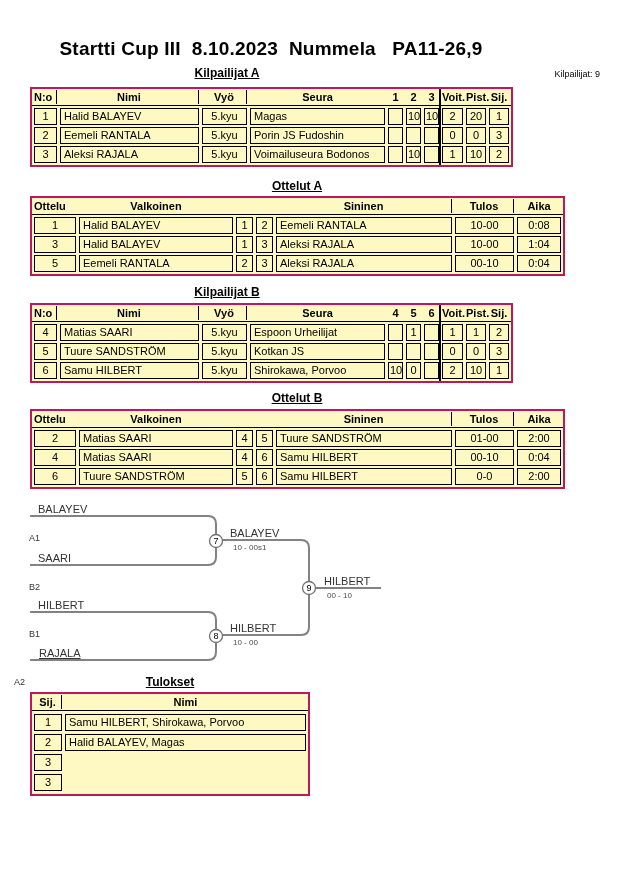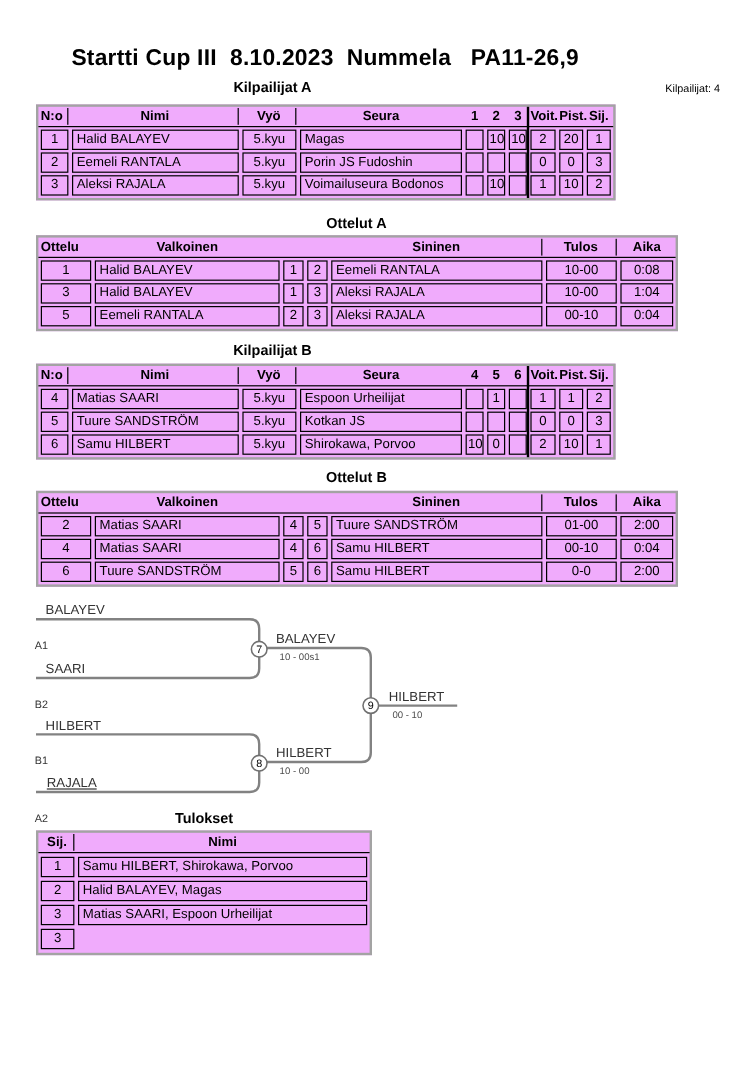--- a/index.html
+++ b/index.html
@@ -5,23 +5,23 @@
   html,body { margin:0; padding:0; }
   body {
     width:630px; height:891px; background:#ffffff; position:relative;
     font-family:"Liberation Sans", sans-serif; color:#000;
   }
   .page-title {
     position:absolute; top:38px; left:0; width:542px; text-align:center;
     font-size:19px; font-weight:bold; white-space:pre; letter-spacing:0.2px;
   }
   .count-label { position:absolute; top:69px; left:440px; width:160px; text-align:right; font-size:9px; }
-  .sec-title { position:absolute; font-weight:bold; font-size:12px; text-align:center; width:240px; }
-
-  .tbl { position:absolute; border:2px solid #a3a3a3; background:#f0abfc; }
+  .sec-title { position:absolute; font-weight:bold; font-size:12px; text-align:center; width:240px;text-decoration:underline; }
+
+  .tbl { position:absolute; border:2px solid #be185d; background:#fef9c3; }
   .thead, .trow { display:grid; column-gap:3px; align-items:stretch; }
   .thead { border-bottom:1px solid #000; padding:1px 2px; }
   .trow { padding:0 2px; margin:2px 0; }
   .th { font-weight:bold; font-size:11px; line-height:14px; text-align:center; white-space:nowrap; overflow:visible; }
   .th.left { text-align:left; }
   .th.brd-r { border-right:1px solid #000; }
   .td {
     border:1px solid #000; box-sizing:border-box; height:17px; line-height:15px;
     font-size:11px; padding:0 3px; white-space:nowrap; overflow:hidden;
   }
@@ -41,21 +41,21 @@
   .bnum { font-size:9px; fill:#000; text-anchor:middle; font-family:"Liberation Sans", sans-serif; }
   .slot-name { position:absolute; font-size:11px; line-height:13px; color:#333; }
   .seed { position:absolute; font-size:9px; line-height:11px; color:#333;margin-top:16px; }
   .wname { position:absolute; font-size:11px; line-height:13px; color:#333; }
   .wscore { position:absolute; font-size:8px; line-height:10px; color:#4d4d4d; }
 </style>
 </head>
 <body>
 
 <div class="page-title">Startti Cup III  8.10.2023  Nummela   PA11-26,9</div>
-<div class="count-label">Kilpailijat: 4</div>
+<div class="count-label">Kilpailijat: 9</div>
 
 <div class="sec-title" style="left:107px;top:66px;">Kilpailijat A</div>
 <div class="tbl w-pool" style="left:30px;top:87px;">
   <div class="vthick"></div>
   <div class="thead g-pool">
     <div class="th left brd-r">N:o</div>
     <div class="th brd-r">Nimi</div>
     <div class="th brd-r">Vyö</div>
     <div class="th">Seura</div>
     <div class="th">1</div>
@@ -257,21 +257,21 @@
   <text class="bnum" x="309" y="591">9</text>
 </svg>
 
 <div class="slot-name" style="left:38px;top:503px;">BALAYEV</div>
 <div class="seed" style="left:29px;top:517px;">A1</div>
 <div class="slot-name" style="left:38px;top:552px;">SAARI</div>
 <div class="seed" style="left:29px;top:566px;">B2</div>
 <div class="slot-name" style="left:38px;top:599px;">HILBERT</div>
 <div class="seed" style="left:29px;top:613px;">B1</div>
 <div class="slot-name" style="left:39px;top:647px;text-decoration:underline;">RAJALA</div>
-<div class="seed" style="left:29px;top:661px;">A2</div>
+<div class="seed" style="left:14px;top:661px;">A2</div>
 
 <div class="wname" style="left:230px;top:527px;">BALAYEV</div>
 <div class="wscore" style="left:233px;top:543px;">10 - 00s1</div>
 <div class="wname" style="left:230px;top:622px;">HILBERT</div>
 <div class="wscore" style="left:233px;top:638px;">10 - 00</div>
 <div class="wname" style="left:324px;top:575px;">HILBERT</div>
 <div class="wscore" style="left:327px;top:591px;">00 - 10</div>
 
 <div class="sec-title" style="left:50px;top:675px;">Tulokset</div>
 <div class="tbl w-res tbl-results" style="left:30px;top:692px;">
@@ -283,19 +283,18 @@
       <div class="trow g-res">
         <div class="td c">1</div>
         <div class="td">Samu HILBERT, Shirokawa, Porvoo</div>
       </div>
       <div class="trow g-res">
         <div class="td c">2</div>
         <div class="td">Halid BALAYEV, Magas</div>
       </div>
       <div class="trow g-res">
         <div class="td c">3</div>
-        <div class="td">Matias SAARI, Espoon Urheilijat</div>
       </div>
       <div class="trow g-res">
         <div class="td c">3</div>
       </div>
     </div>
 </div>
 
 </body></html>

